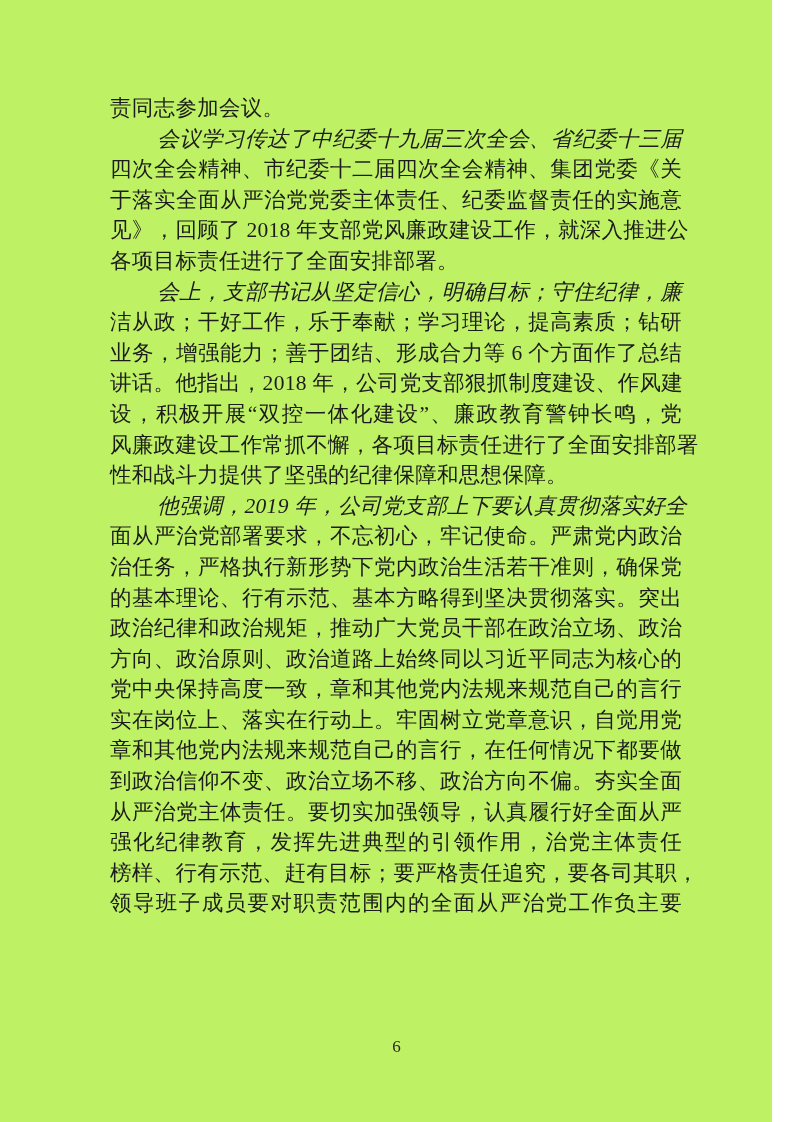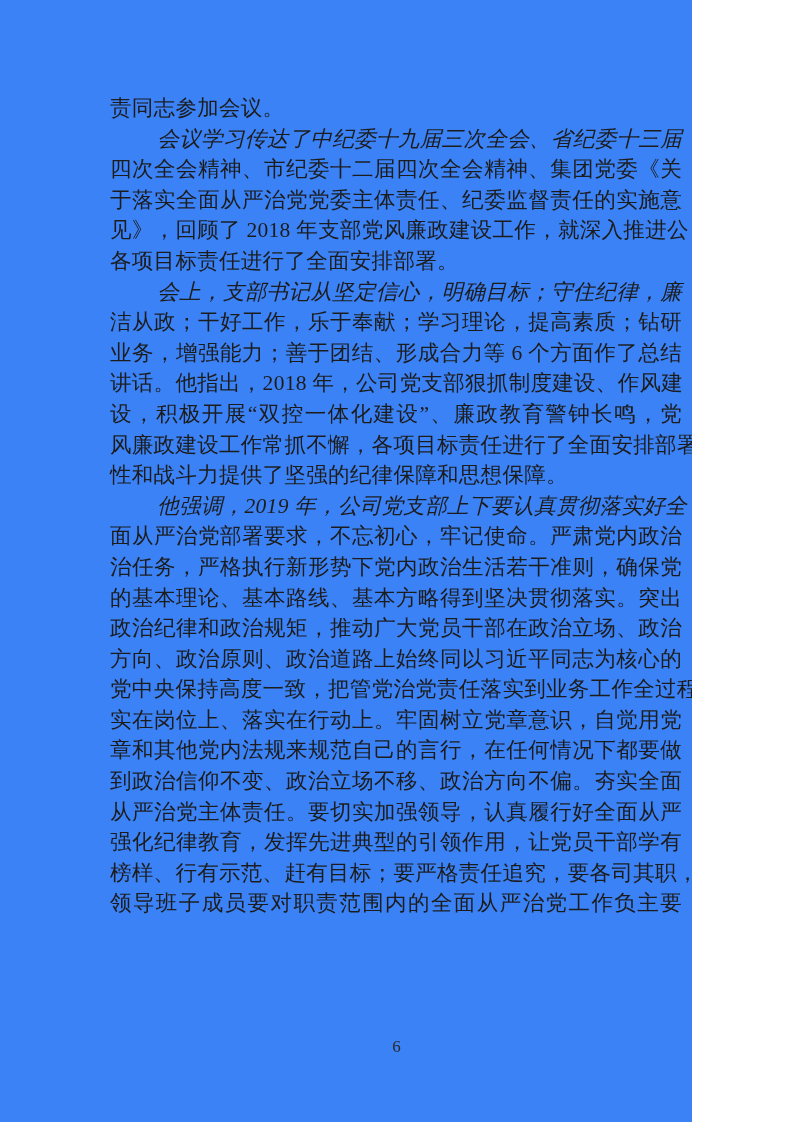--- a/index.html
+++ b/index.html
@@ -2,23 +2,23 @@
 <html><head>
 <meta charset="utf-8">
 <style>
   html, body {
     margin: 0;
     padding: 0;
     background: #ffffff;
   }
   .page {
     position: relative;
-    width: 692px;
+    width: 772px;
     height: 1122px;
-    background: #3b82f6;
+    background: #bef264;
     overflow: hidden;
     font-family: "Liberation Serif", "DejaVu Serif", serif;
     color: #1c1c1c;
   }
   .text-block {
     position: absolute;
     top: 93px;
     left: 110px;
     width: 572px;
   }
@@ -65,26 +65,26 @@
       <div class="line indent">会上，支部书记从坚定信心，明确目标；守住纪律，廉</div>
       <div class="line">洁从政；干好工作，乐于奉献；学习理论，提高素质；钻研</div>
       <div class="line">业务，增强能力；善于团结、形成合力等 6 个方面作了总结</div>
       <div class="line">讲话。他指出，2018 年，公司党支部狠抓制度建设、作风建</div>
       <div class="line">设，积极开展“双控一体化建设”、廉政教育警钟长鸣，党</div>
       <div class="line">风廉政建设工作常抓不懈，各项目标责任进行了全面安排部署</div>
       <div class="line para-end">性和战斗力提供了坚强的纪律保障和思想保障。</div>
       <div class="line indent">他强调，2019 年，公司党支部上下要认真贯彻落实好全</div>
       <div class="line">面从严治党部署要求，不忘初心，牢记使命。严肃党内政治</div>
       <div class="line">治任务，严格执行新形势下党内政治生活若干准则，确保党</div>
-      <div class="line">的基本理论、基本路线、基本方略得到坚决贯彻落实。突出</div>
+      <div class="line">的基本理论、行有示范、基本方略得到坚决贯彻落实。突出</div>
       <div class="line">政治纪律和政治规矩，推动广大党员干部在政治立场、政治</div>
       <div class="line">方向、政治原则、政治道路上始终同以习近平同志为核心的</div>
-      <div class="line">党中央保持高度一致，把管党治党责任落实到业务工作全过程</div>
+      <div class="line">党中央保持高度一致，章和其他党内法规来规范自己的言行</div>
       <div class="line">实在岗位上、落实在行动上。牢固树立党章意识，自觉用党</div>
       <div class="line">章和其他党内法规来规范自己的言行，在任何情况下都要做</div>
       <div class="line">到政治信仰不变、政治立场不移、政治方向不偏。夯实全面</div>
       <div class="line">从严治党主体责任。要切实加强领导，认真履行好全面从严</div>
-      <div class="line">强化纪律教育，发挥先进典型的引领作用，让党员干部学有</div>
+      <div class="line">强化纪律教育，发挥先进典型的引领作用，治党主体责任</div>
       <div class="line">榜样、行有示范、赶有目标；要严格责任追究，要各司其职，</div>
       <div class="line">领导班子成员要对职责范围内的全面从严治党工作负主要</div>
     </div>
   <div class="page-number">6</div>
 </div>
 
 </body></html>

